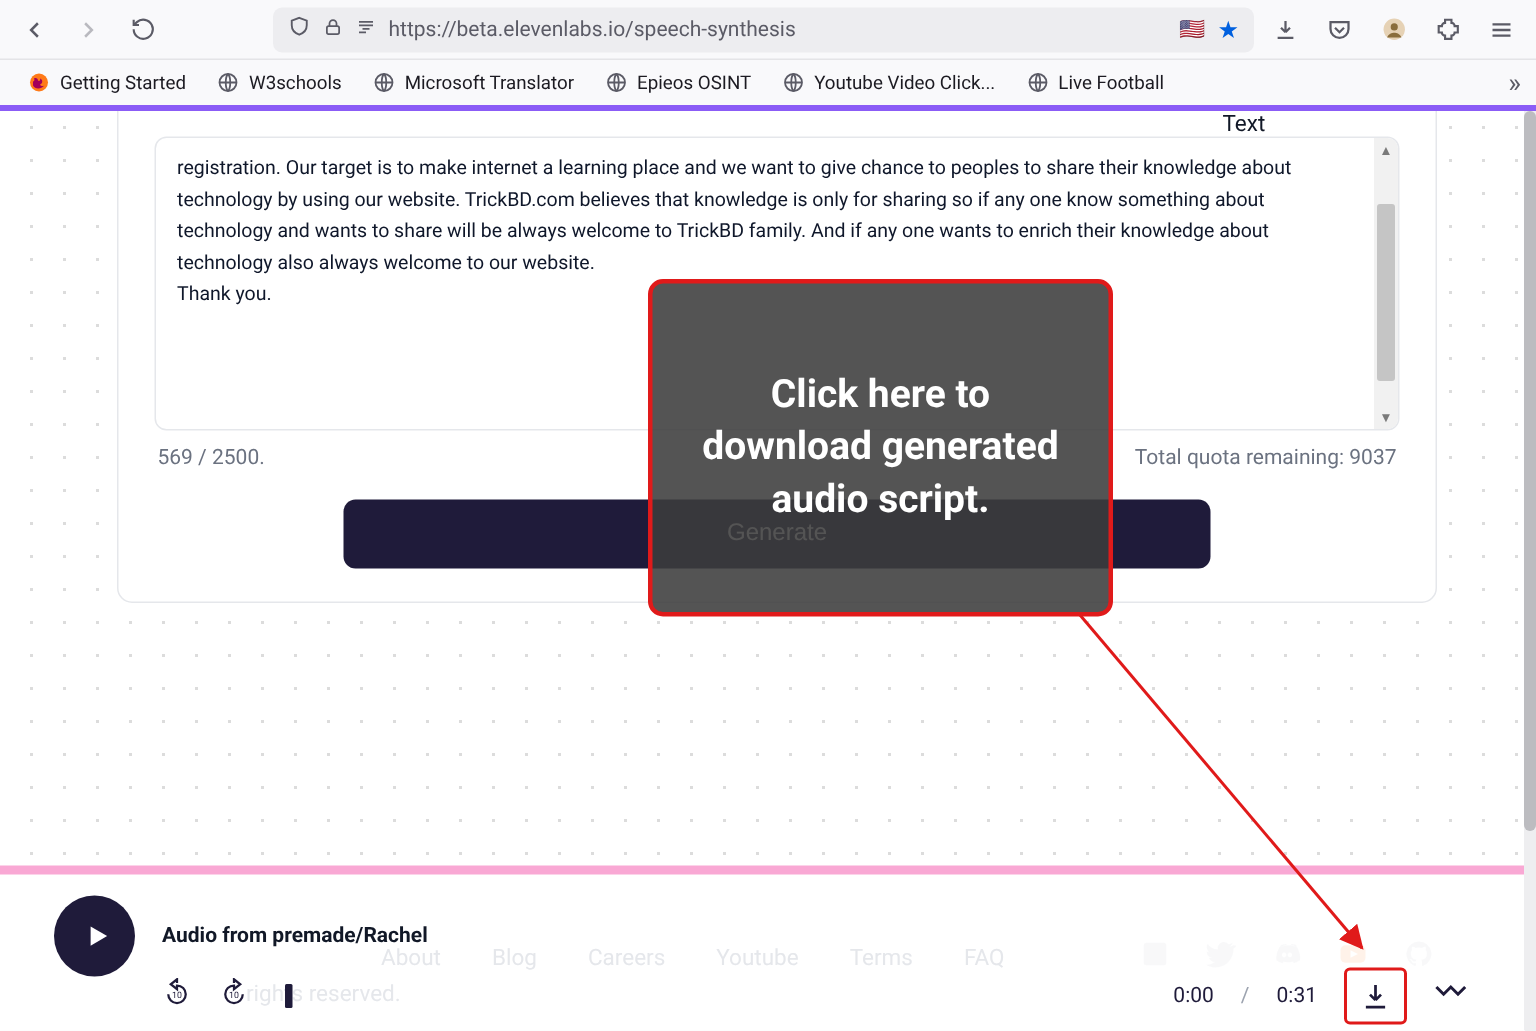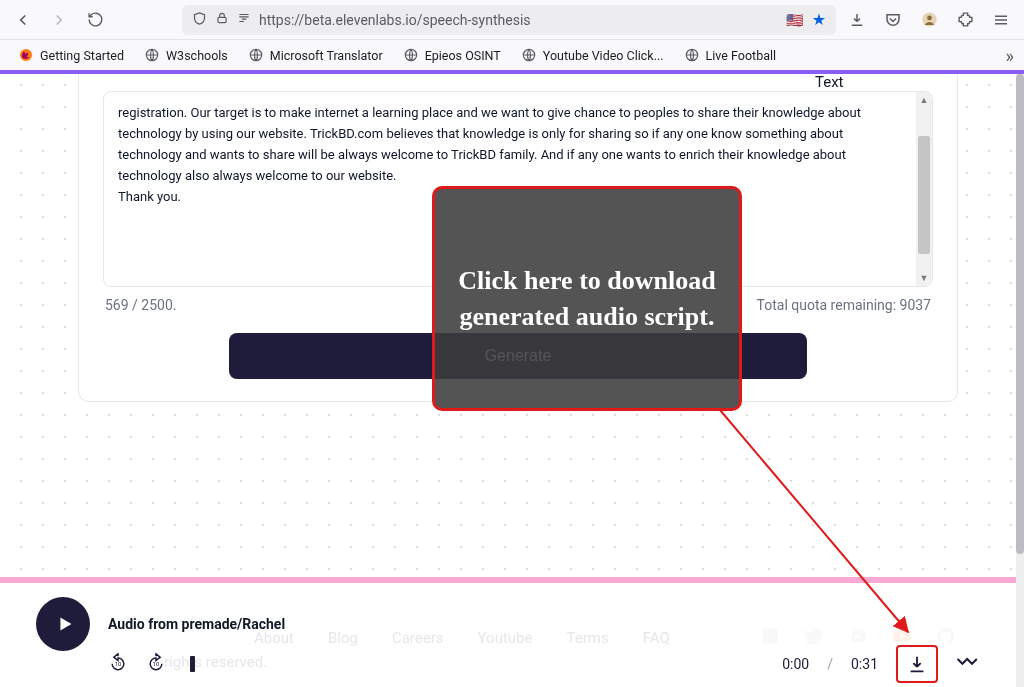--- a/index.html
+++ b/index.html
@@ -207,21 +207,20 @@
     width:310px;height:225px;
     background:rgba(60,60,60,.88);
     border:3px solid #e01a1a;
     border-radius:10px;
     color:#fff;
     display:flex;align-items:center;justify-content:center;
     text-align:center;
     font-size:26px;font-weight:700;line-height:1.35;
     padding:10px 22px;
     z-index:5;
-    font-family:Liberation Serif, serif;
   }
   .arrow-svg{
     position:absolute;left:0;top:0;pointer-events:none;z-index:4;
   }
 
   
   .win-scroll{
     position:absolute;right:0;top:74px;bottom:0;width:8px;background:#eeeef0;
   }
   .win-thumb{

